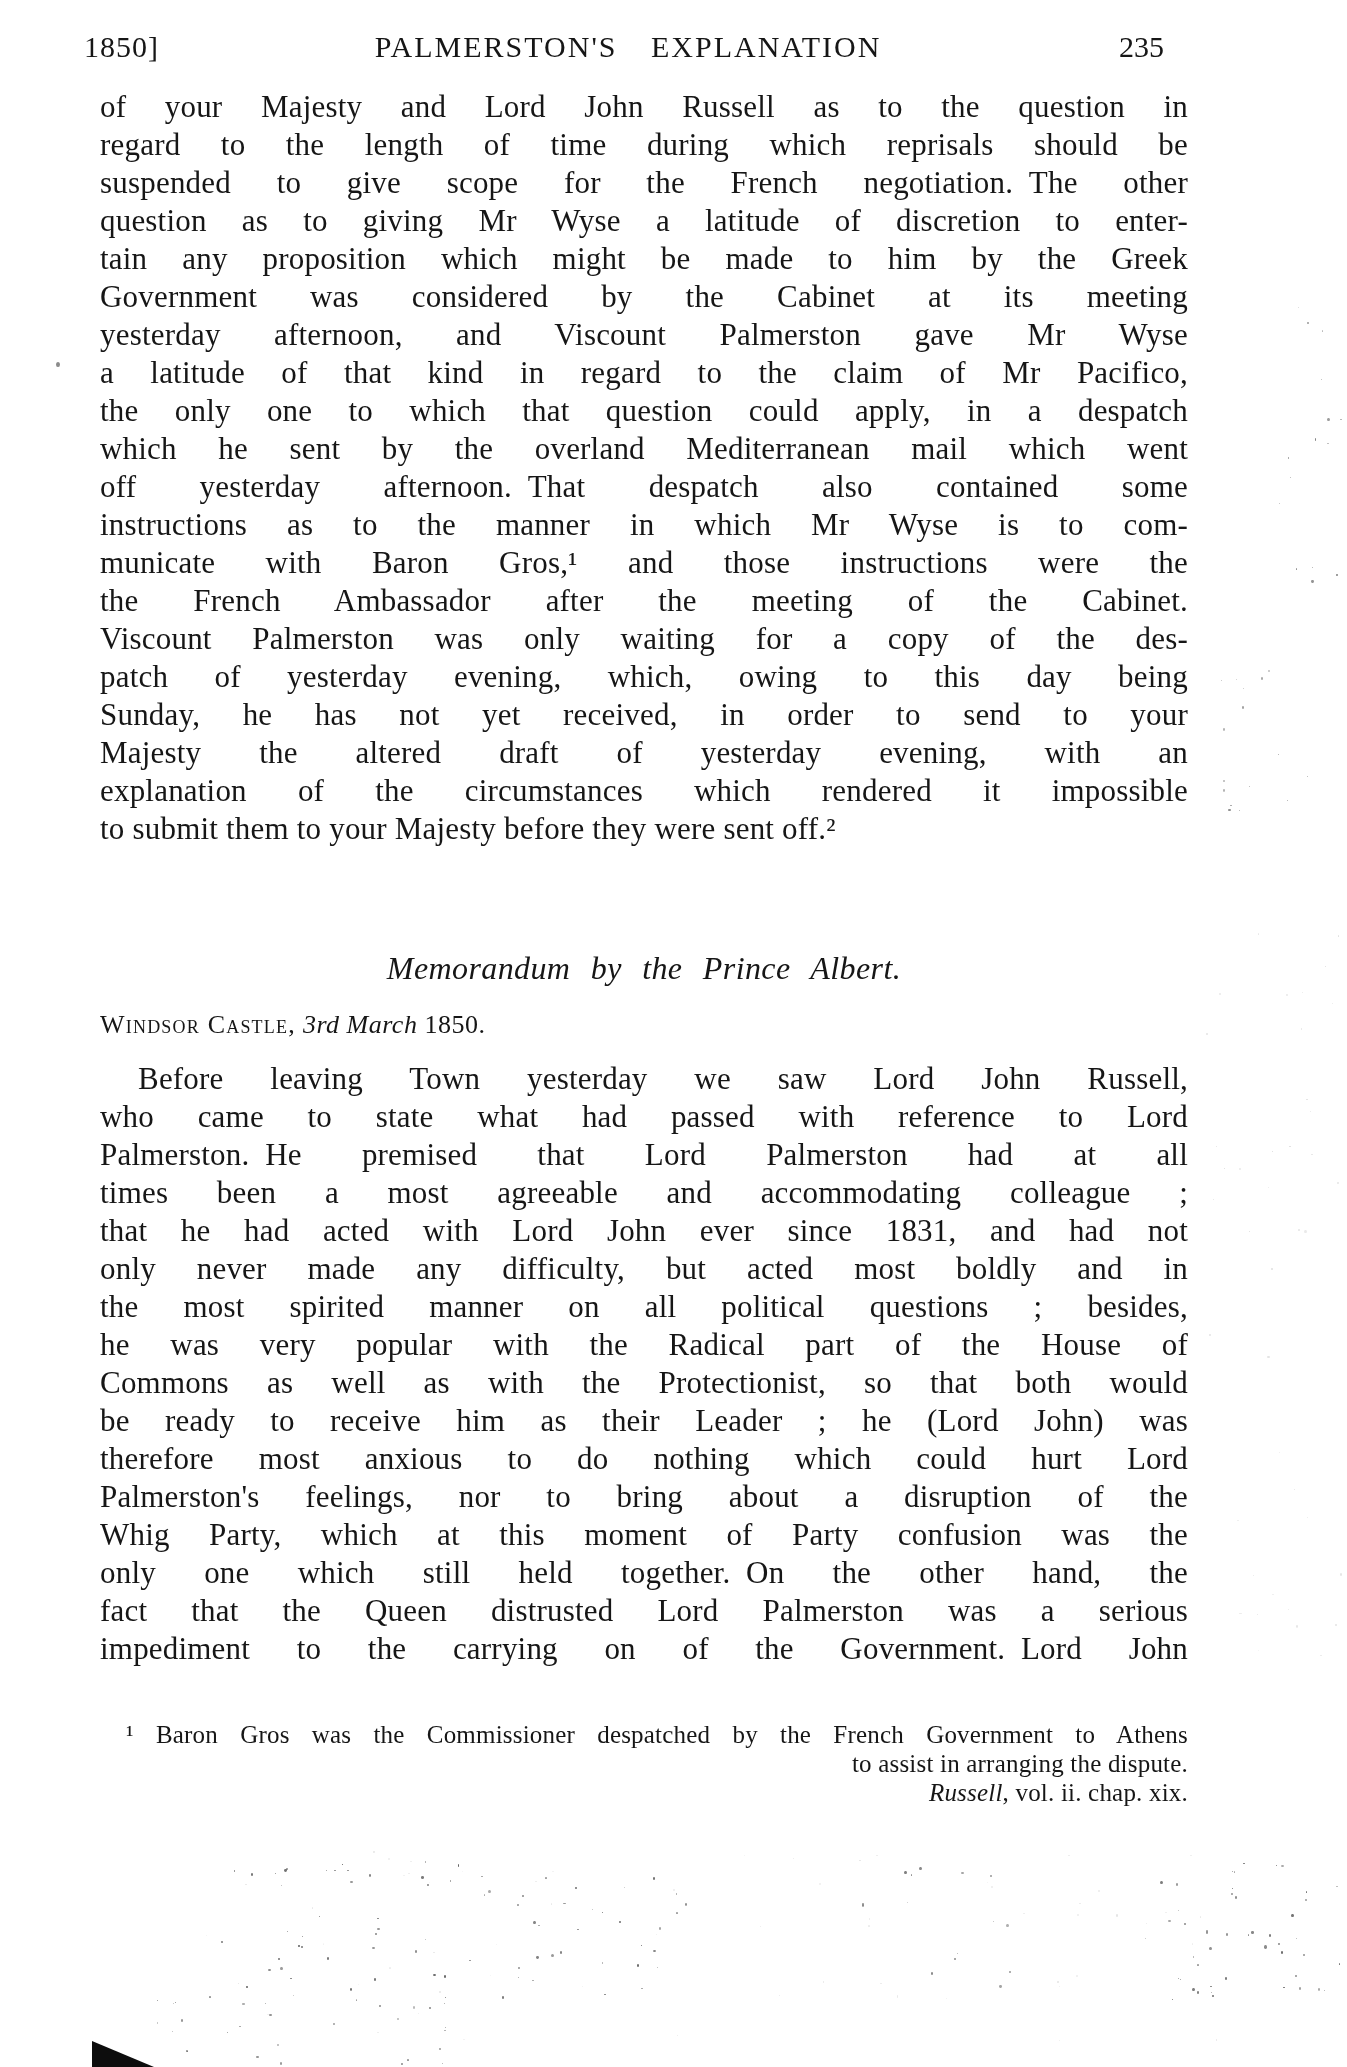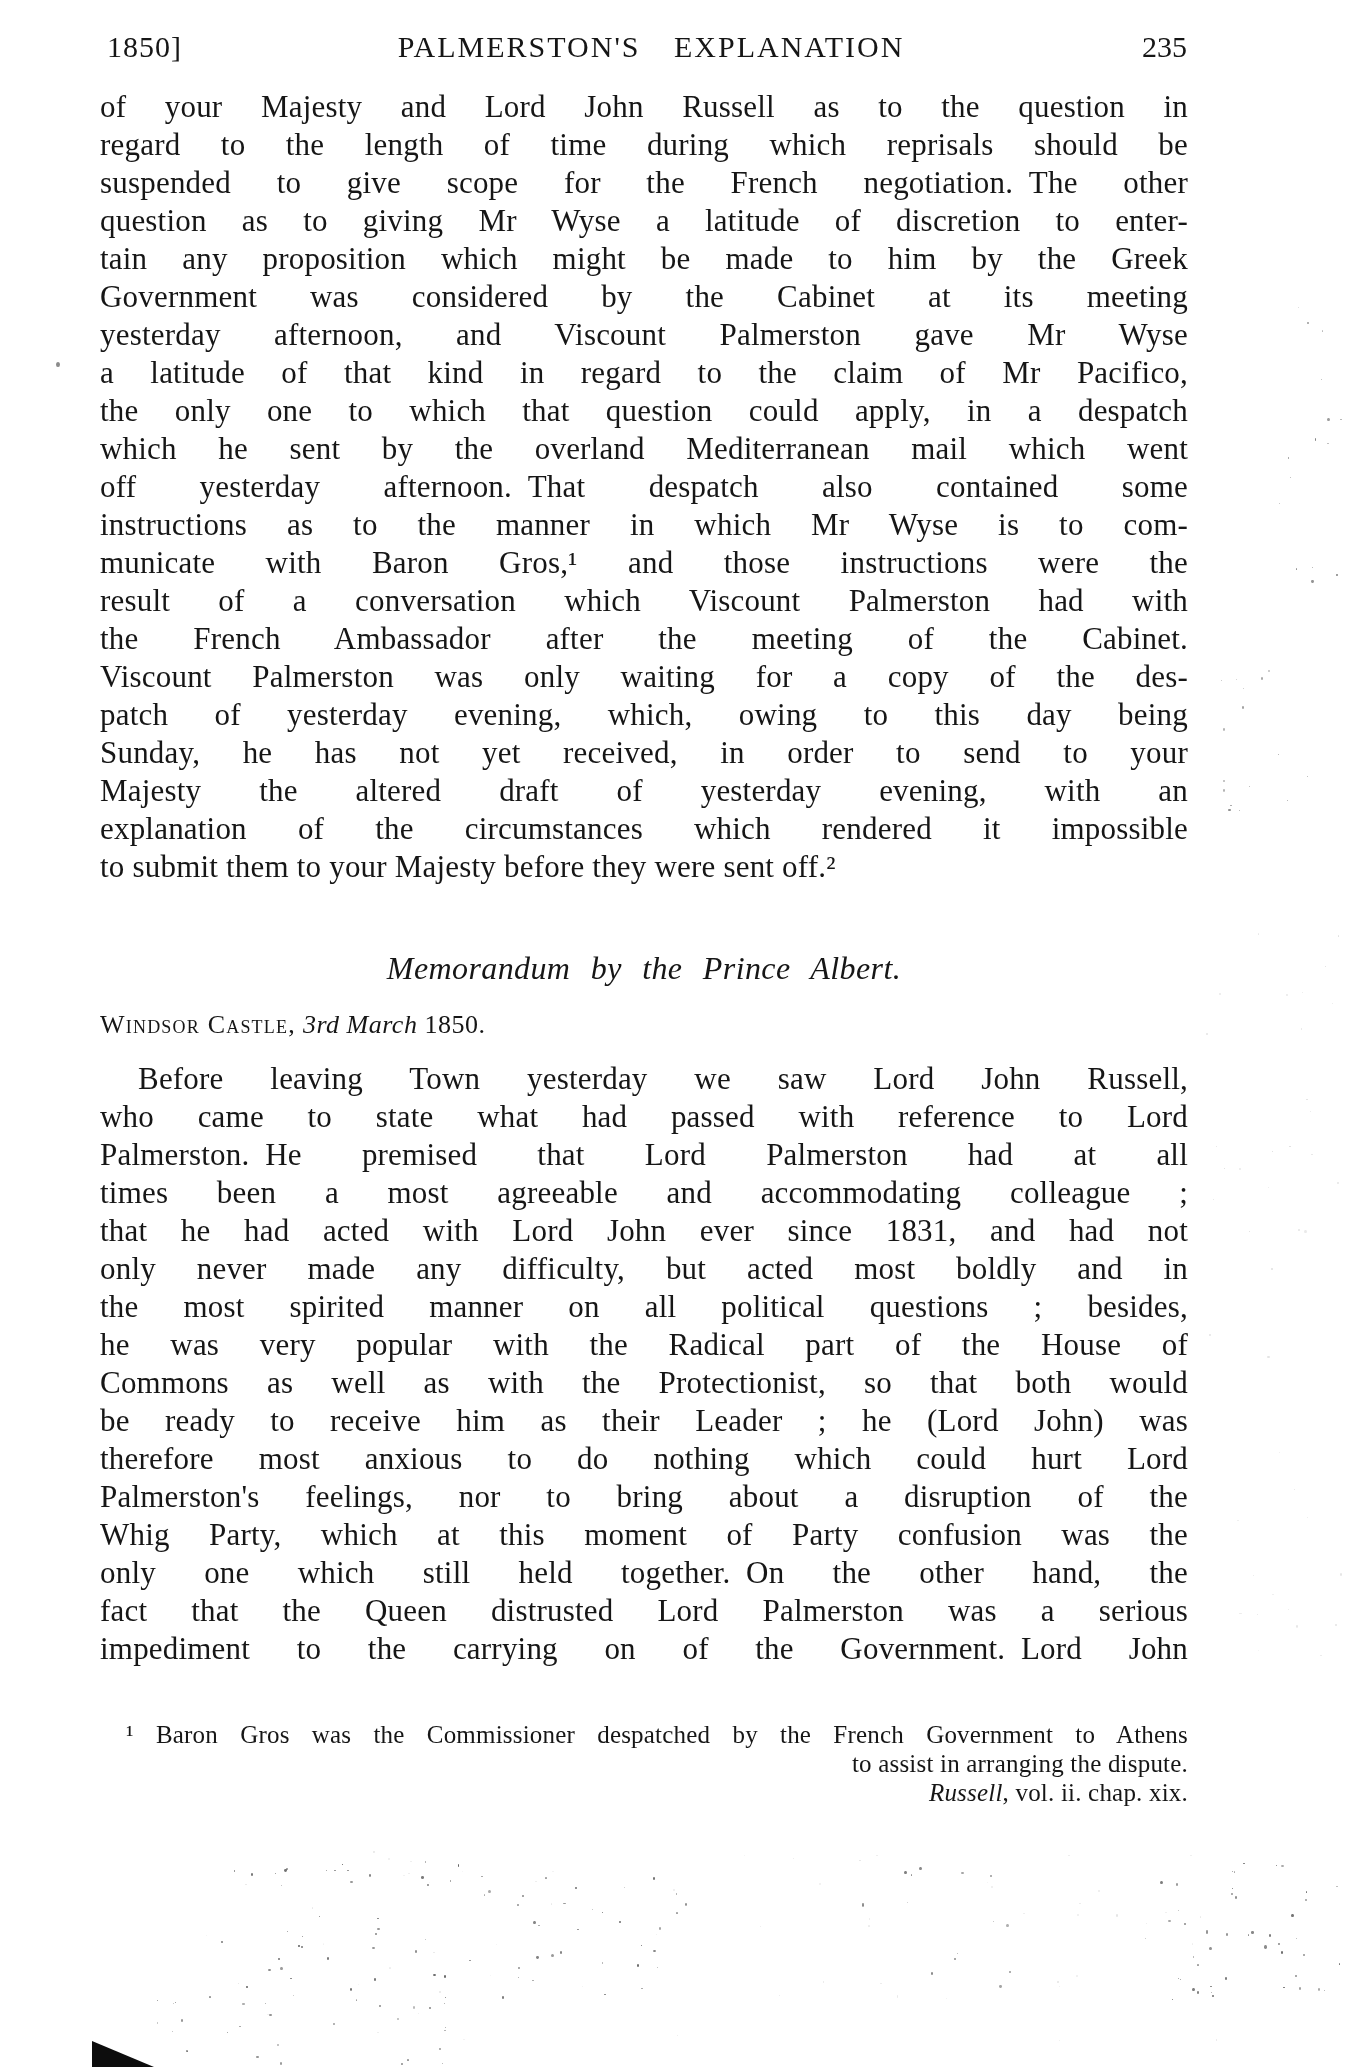--- a/index.html
+++ b/index.html
@@ -6,21 +6,21 @@
   .page{
     position:relative;
     width:1347px;height:2067px;
     background:#ffffff;
     overflow:hidden;
     font-family:"Liberation Serif","DejaVu Serif",serif;
     color:#161616;
   }
   
   .running-header{
-    position:absolute;left:107px;top:30px;width:1088px;
+    position:absolute;left:84px;top:30px;width:1088px;
     display:flex;align-items:center;
     font-size:30px;
   }
   .hdr-year{width:220px;text-align:left;letter-spacing:1px;}
   .hdr-title{flex:1;text-align:center;letter-spacing:2px;word-spacing:24px;white-space:nowrap;}
   .hdr-page{width:220px;text-align:right;padding-right:8px;box-sizing:border-box;}
   
   .para{
     position:absolute;left:100px;width:1088px;
     font-size:31px;letter-spacing:.2px;
@@ -84,21 +84,20 @@
       <div class="line full">question as to giving Mr Wyse a latitude of discretion to enter-</div>
       <div class="line full">tain any proposition which might be made to him by the Greek</div>
       <div class="line full">Government was considered by the Cabinet at its meeting</div>
       <div class="line full">yesterday afternoon, and Viscount Palmerston gave Mr Wyse</div>
       <div class="line full">a latitude of that kind in regard to the claim of Mr Pacifico,</div>
       <div class="line full">the only one to which that question could apply, in a despatch</div>
       <div class="line full">which he sent by the overland Mediterranean mail which went</div>
       <div class="line full">off yesterday afternoon. That despatch also contained some</div>
       <div class="line full">instructions as to the manner in which Mr Wyse is to com-</div>
       <div class="line full">municate with Baron Gros,¹ and those instructions were the</div>
-      <div class="line full">result of a conversation which Viscount Palmerston had with</div>
       <div class="line full">the French Ambassador after the meeting of the Cabinet.</div>
       <div class="line full">Viscount Palmerston was only waiting for a copy of the des-</div>
       <div class="line full">patch of yesterday evening, which, owing to this day being</div>
       <div class="line full">Sunday, he has not yet received, in order to send to your</div>
       <div class="line full">Majesty the altered draft of yesterday evening, with an</div>
       <div class="line full">explanation of the circumstances which rendered it impossible</div>
       <div class="line">to submit them to your Majesty before they were sent off.²</div>
     </div>
 
   <div class="memo-heading">Memorandum by the Prince Albert.</div>

